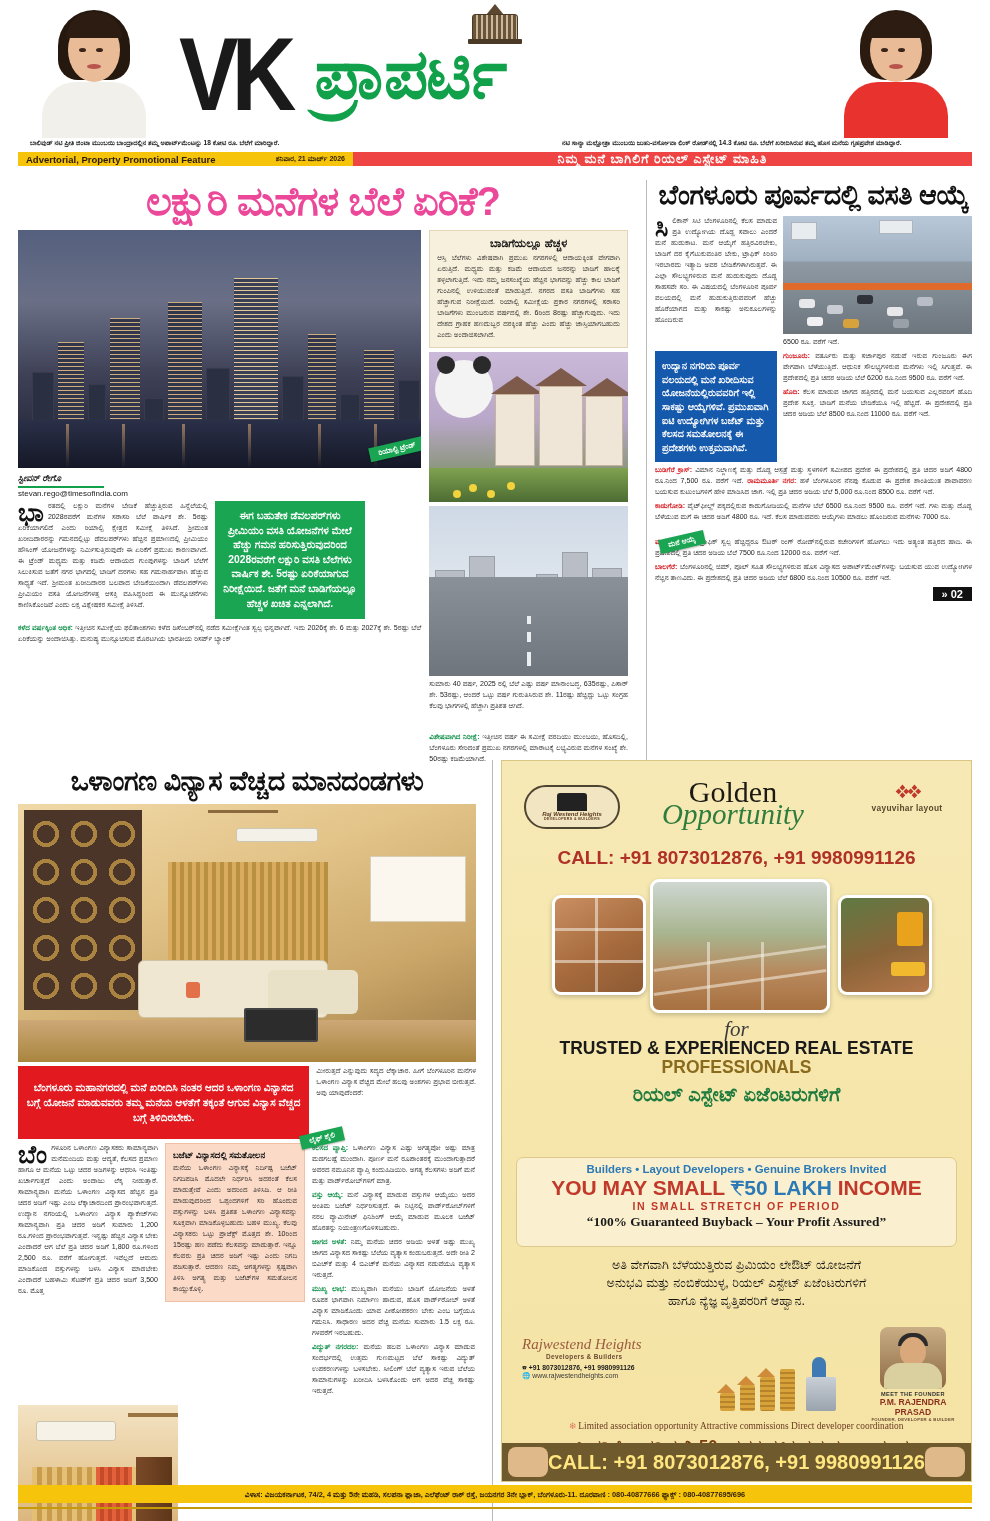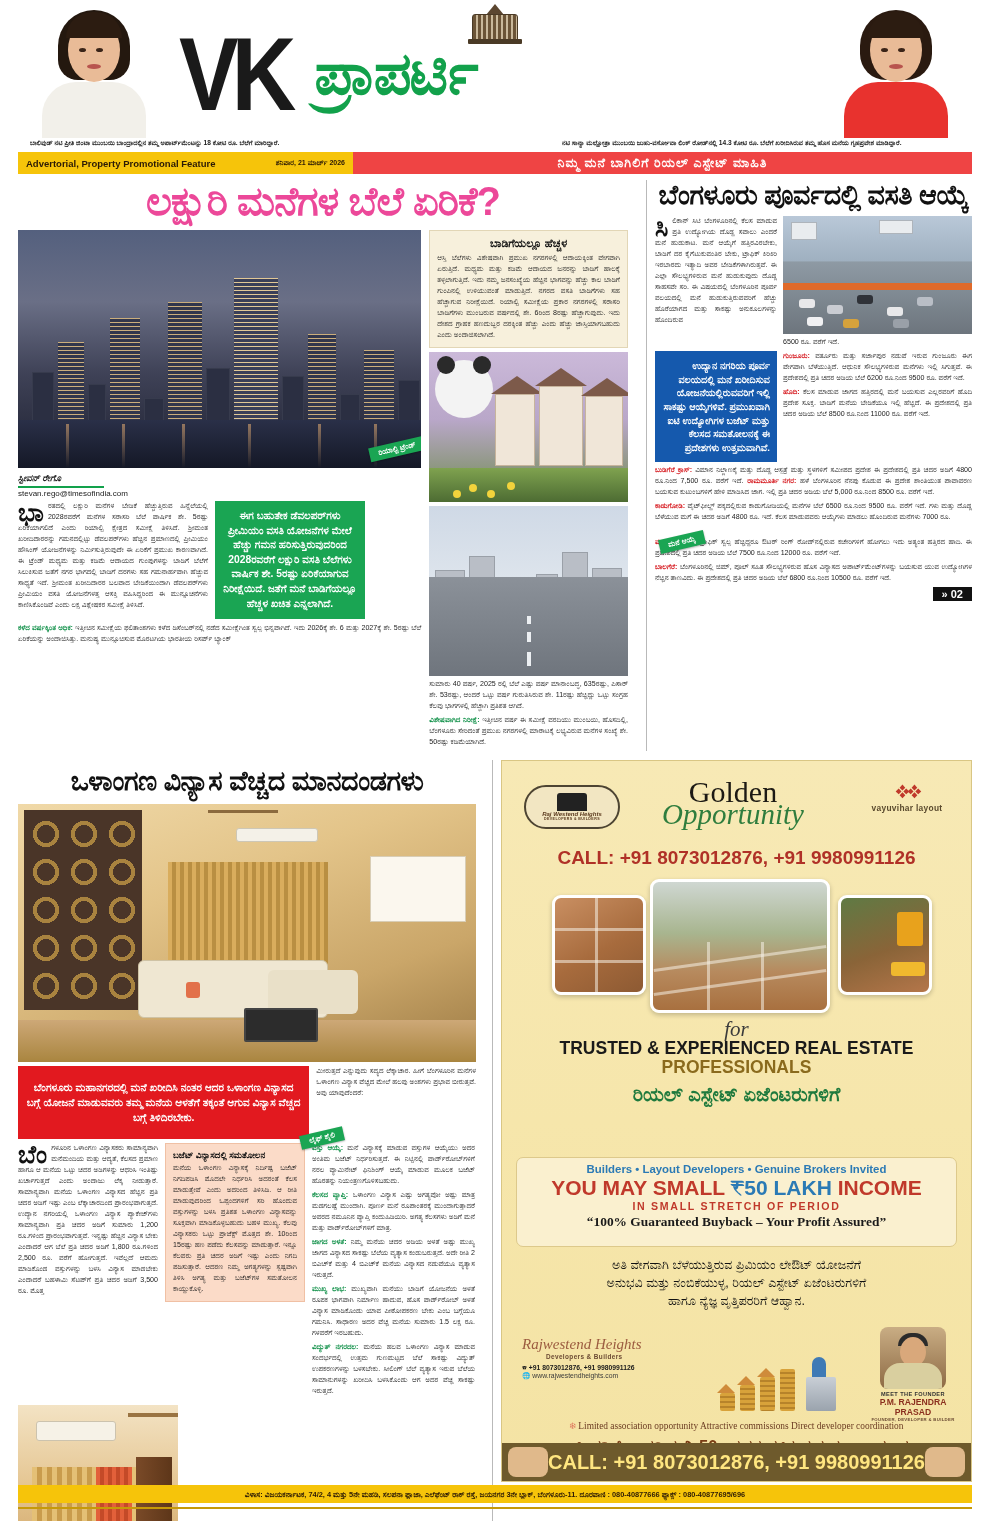--- a/index.html
+++ b/index.html
@@ -24,21 +24,21 @@
     border:1px solid #4a3a26; border-radius:3px 3px 0 0;}
   .crest .base { position:absolute; left:0; top:35px; width:54px; height:5px;
     background:#4a3a26; border-radius:1px;}
 
   .vk-wrap { position:absolute; left:170px; top:14px; width:660px; height:120px;
      display:flex; align-items:center; }
   .vk-mark { font-family:"Liberation Sans", sans-serif; font-weight:700;
      font-size:104px; letter-spacing:-8px; color:#1a1a1a; line-height:1;
      transform:scaleX(0.86); }
   .vk-kan { font-family:"Liberation Sans", sans-serif; font-weight:700;
-     font-size:59px; color:#12a14b; line-height:1; margin-left:16px;
+     font-size:69px; color:#12a14b; line-height:1; margin-left:16px;
      letter-spacing:-2px; }
 
   .celeb { position:absolute; top:10px; width:120px; height:128px; overflow:hidden; }
   .celeb.left { left:34px; }
   .celeb.right { right:34px; }
   .celeb .skin { position:absolute; left:50%; top:8px; transform:translateX(-50%);
     width:52px; height:64px; border-radius:26px/32px; background:#e9bb97; }
   .celeb .hair { position:absolute; left:50%; top:0; transform:translateX(-50%);
     width:72px; height:70px; border-radius:36px 36px 20px 20px; background:#24180f; }
   .celeb .hairfront { position:absolute; left:50%; top:2px; transform:translateX(-50%);
@@ -53,21 +53,21 @@
   .celeb.left .torso { background:#f2f0ea; }
   .celeb.right .torso { background:#e8322e; }
   .celeb.right .hair { background:#2a1a10; border-radius:36px 36px 26px 26px; }
 
   .cap { position:absolute; bottom:2px; font-size:6.6px; color:#1a1a1a;
     line-height:1.5; font-weight:600; }
   .cap.left { left:30px; width:330px; }
   .cap.right { right:8px; width:420px; text-align:left; }
 
   
-  .strip { position:absolute; left:18px; top:152px; width:954px; height:22px;
+  .strip { position:absolute; left:18px; top:152px; width:954px; height:14px;
     display:flex; }
   .strip .yellow { width:335px; background:#f6c40a; display:flex; align-items:center;
     justify-content:space-between; padding:0 8px; }
   .strip .yellow .adv { font-size:9.5px; font-weight:700; color:#2b1a06; }
   .strip .yellow .dt { font-size:7px; font-weight:700; color:#2b1a06; }
   .strip .red { flex:1; background:#ef4444; display:flex; align-items:center;
     justify-content:center; }
   .strip .red span { color:#fff; font-size:12.5px; font-weight:700; letter-spacing:1px; }
 
   
@@ -186,21 +186,21 @@
 
   .kbody { font-size:7.1px; line-height:1.55; color:#1b1b1b; text-align:justify; }
   .kbody p { margin-bottom:3px; }
   .dropcap { float:left; font-size:25px; font-weight:700; line-height:0.82;
      padding:1px 4px 0 0; color:#111; }
 
   .boxhead { font-size:11px; font-weight:700; text-align:center; color:#111; margin-bottom:3px; }
   .cream-box { background:#f7f0dc; border:1px solid #e2d6b6; padding:6px 7px; }
   .green-box { background:#1aa553; color:#fff; text-align:center; padding:8px 7px;
      font-size:10.3px; font-weight:700; line-height:1.42; }
-  .blue-box { background:#1559ad; color:#fff; text-align:right; padding:8px 7px;
+  .blue-box { background:#1559ad; color:#fff; text-align:left; padding:8px 7px;
      font-size:9.6px; font-weight:700; line-height:1.42; }
   .red-box { background:#e2191f; color:#fff; text-align:center; padding:14px 8px;
      font-size:10.4px; font-weight:700; line-height:1.45; }
   .peach-box { background:#fbdbc8; border:1px solid #f0c0a4; padding:6px 7px; }
 
   .subhead-red { color:#d6191f; font-weight:700; }
   .subhead-green { color:#12914a; font-weight:700; }
 
   .badge-diag { position:absolute; background:#1aa553; color:#fff; font-size:7.5px;
     font-weight:700; padding:2px 9px; transform:rotate(-13deg);
@@ -438,21 +438,21 @@
               <div class="blk" style="right:6px;  width:30px; height:60px;"></div>
               <div class="tree" style="left:100px;"></div>
                 <div class="tree" style="right:100px;"></div>
               <div class="road"></div>
               <div class="dash" style="bottom:10px;"></div>
               <div class="dash" style="bottom:34px; height:10px;"></div>
               <div class="dash" style="bottom:52px; height:8px;"></div>
             </div>
 
             <div class="kbody" style="margin-top:3px;">ಸುಮಾರು 40 ವರ್ಷ, 2025 ರಲ್ಲಿ ಬೆಲೆ ಎಷ್ಟು ವರ್ಷ ಮಾನಾಂಬದ್ಧ, 635ರಷ್ಟು, ಪಿಸಾರ್ ಶೇ. 53ರಷ್ಟು, ಆಂದರೆ ಒಟ್ಟು ವರ್ಷ ಗುರುತಿಸಿರುವ ಶೇ. 11ರಷ್ಟು ಹೆಚ್ಚಿದ್ದು ಒಟ್ಟು ಸಂಗ್ರಹ ಕೆಲವು ಭಾಗಗಳಲ್ಲಿ ಹೆಚ್ಚಾಗಿ ಪ್ರತಿಶತ ಆಗಿದೆ.</div>
-            <div class="kbody" style="margin-top:3px;">
+            <div class="kbody" style="margin-top:20px;">
               <p><span class="subhead-green">ವಿಶೇಷವಾಗಿದ ನಿರೀಕ್ಷೆ:</span><span> ಇತ್ತೀಚಿನ ವರ್ಷ ಈ ಸಮೀಕ್ಷೆ ವರದಿಯು ಮುಂಬಯಿ, ಹೊಸದಿಲ್ಲಿ, ಬೆಂಗಳೂರು ಸೇರಿದಂತೆ ಪ್ರಮುಖ ನಗರಗಳಲ್ಲಿ ಮಾರಾಟಕ್ಕೆ ಲಭ್ಯವಿರುವ ಮನೆಗಳ ಸಂಖ್ಯೆ ಶೇ. 50ರಷ್ಟು ಕಡಿಮೆಯಾಗಿದೆ.</span></p>
             </div>
           </div>
         </div>
       </div>
 
       <div class="vline"></div>
 
       <div class="right-block">
         <h1 class="headline2">ಬೆಂಗಳೂರು ಪೂರ್ವದಲ್ಲಿ ವಸತಿ ಆಯ್ಕೆ</h1>
@@ -541,22 +541,22 @@
           </div>
 
           <div style="width:140px;">
             <div class="peach-box">
               <div style="font-size:8.6px;font-weight:700;color:#111;margin-bottom:2px;">ಬಜೆಟ್ ವಿನ್ಯಾಸದಲ್ಲಿ ಸಮತೋಲನ</div>
               <div class="kbody">ಮನೆಯ ಒಳಾಂಗಣ ವಿನ್ಯಾಸಕ್ಕೆ ನಿರ್ದಿಷ್ಟ ಬಜೆಟ್ ನಿಗದಿಪಡಿಸಿ ಮೊದಲೇ ನಿರ್ಧರಿಸಿ ಅದರಂತೆ ಕೆಲಸ ಮಾಡುತ್ತೇವೆ ಎಂದು ಅದರಿಂದ ತಿಳಿಸಿಡಿ. ಆ ರೀತಿ ಮಾಡುವುದರಿಂದ ಒಪ್ಪಂದಗಳಿಗೆ ಸರಿ ಹೊಂದುವ ವಸ್ತುಗಳನ್ನು ಬಳಸಿ ಪ್ರತಿಶತ ಒಳಾಂಗಣ ವಿನ್ಯಾಸವನ್ನು ಸೂಕ್ತವಾಗಿ ಮಾಡಿಕೊಳ್ಳಬಹುದು ಬಹಳ ಮುಖ್ಯ. ಕೆಲವು ವಿನ್ಯಾಸಕರು ಒಟ್ಟು ಪ್ರಾಜೆಕ್ಟ್ ಮೊತ್ತದ ಶೇ. 10ರಿಂದ 15ರಷ್ಟು ಹಣ ಪಡೆದು ಕೆಲಸವನ್ನು ಮಾಡುತ್ತಾರೆ. ಇನ್ನೂ ಕೆಲವರು ಪ್ರತಿ ಚದರ ಅಡಿಗೆ ಇಷ್ಟು ಎಂದು ನಿಗದಿ ಪಡಿಸುತ್ತಾರೆ. ಆದರಣ ನಿಮ್ಮ ಅಗತ್ಯಗಳನ್ನು ಸ್ಪಷ್ಟವಾಗಿ ತಿಳಿಸಿ ಅಗತ್ಯ ಮತ್ತು ಬಜೆಟ್‌ಗಳ ಸಮತೋಲನ ಕಾಯ್ದುಕೊಳ್ಳಿ.</div>
             </div>
           </div>
 
           <div style="width:163px;" class="kbody">
+            <p><span class="subhead-green">ಕೆಲಸದ ವ್ಯಾಪ್ತಿ:</span><span> ಒಳಾಂಗಣ ವಿನ್ಯಾಸ ಎಷ್ಟು ಅಗತ್ಯವೋ ಅಷ್ಟು ಮಾತ್ರ ಮಡಗಲಷ್ಟೆ ಮುಂದಾಗಿ. ಪೂರ್ಣ ಮನೆ ರೂಪಾಂತರಕ್ಕೆ ಮುಂದಾಗುತ್ತಾದರೆ ಅವರದ ನಮೂನಿನ ವ್ಯಾಪ್ತಿ ಕಂದುಹಿಡಿಯಿರಿ. ಅಗತ್ಯ ಕೆಲಸಗಳು ಅಡಿಗೆ ಮನೆ ಮತ್ತು ವಾರ್ಡ್‌ರೋಬ್‌ಗಳಿಗೆ ಮಾತ್ರ.</span></p>
             <p><span class="subhead-green">ವಸ್ತು ಆಯ್ಕೆ:</span><span> ಮನೆ ವಿನ್ಯಾಸಕ್ಕೆ ಮಾಡುವ ವಸ್ತುಗಳ ಆಯ್ಕೆಯು ಅದರ ಅಂತಿಮ ಬಜೆಟ್ ನಿರ್ಧರಿಸುತ್ತದೆ. ಈ ನಿಟ್ಟಿನಲ್ಲಿ ವಾರ್ಡ್‌ರೋಬ್‌ಗಳಿಗೆ ನರಲ ವ್ಯಾಮಿನೇಟ್ ಫಿನಿಶಿಂಗ್ ಆಯ್ಕೆ ಮಾಡುವ ಮೂಲಕ ಬಜೆಟ್ ಹೊರತನ್ನು ನಿಯಂತ್ರಣಗೊಳಿಸಬಹುದು.</span></p>
-            <p><span class="subhead-green">ಕೆಲಸದ ವ್ಯಾಪ್ತಿ:</span><span> ಒಳಾಂಗಣ ವಿನ್ಯಾಸ ಎಷ್ಟು ಅಗತ್ಯವೋ ಅಷ್ಟು ಮಾತ್ರ ಮಡಗಲಷ್ಟೆ ಮುಂದಾಗಿ. ಪೂರ್ಣ ಮನೆ ರೂಪಾಂತರಕ್ಕೆ ಮುಂದಾಗುತ್ತಾದರೆ ಅವರದ ನಮೂನಿನ ವ್ಯಾಪ್ತಿ ಕಂದುಹಿಡಿಯಿರಿ. ಅಗತ್ಯ ಕೆಲಸಗಳು ಅಡಿಗೆ ಮನೆ ಮತ್ತು ವಾರ್ಡ್‌ರೋಬ್‌ಗಳಿಗೆ ಮಾತ್ರ.</span></p>
             <p><span class="subhead-green">ಜಾಗದ ಅಳತೆ:</span><span> ನಿಮ್ಮ ಮನೆಯ ಚದರ ಅಡಿಯ ಅಳತೆ ಅಷ್ಟು ಮುಖ್ಯ ಜಾಗದ ವಿನ್ಯಾಸದ ಸಾಕಷ್ಟು ಬೆಲೆಯ ವ್ಯತ್ಯಾಸ ಕಂಡುಬರುತ್ತದೆ. ಅದೇ ರೀತಿ 2 ಬಿಎಚ್‌ಕೆ ಮತ್ತು 4 ಬಿಎಚ್‌ಕೆ ಮನೆಯ ವಿನ್ಯಾಸದ ನಡುವೆಯೂ ವ್ಯತ್ಯಾಸ ಇರುತ್ತದೆ.</span></p>
             <p><span class="subhead-green">ಮುಖ್ಯ ಲಾಭ:</span><span> ಮುಖ್ಯವಾಗಿ ಮನೆಯು ಬಾಡಿಗೆ ಯೋಜನೆಯ ಅಳತೆ ರೂಪಕ ಭಾಗವಾಗಿ ನಿರ್ಮಾಣ ಹಾದುವ, ಹೊಸ ವಾರ್ಡ್‌ರೋಬ್ ಅಳತೆ ವಿನ್ಯಾಸ ಮಾಡಿಕೊಂಡು ಯಾವ ಪೀಠೋಪಕರಣ ಬೇಕು ಎಂಬ ಬಗ್ಗೆಯೂ ಗಮನಿಸಿ. ಸಾಧಾರಣ ಅದರ ವೆಚ್ಚ ಮನೆಯ ಸುಮಾರು 1.5 ಲಕ್ಷ ರೂ. ಗಳವರೆಗೆ ಇರಬಹುದು.</span></p>
             <p><span class="subhead-green">ವಿದ್ಯುತ್ ನಗರದಲ:</span><span> ಮನೆಯ ಹಲವ ಒಳಾಂಗಣ ವಿನ್ಯಾಸ ಮಾಡುವ ಸಂದರ್ಭದಲ್ಲಿ ಉತ್ತಮ ಗುಣಮಟ್ಟದ ಬೆಲೆ ಸಾಕಷ್ಟು ವಿದ್ಯುತ್ ಉಪಕರಣಗಳನ್ನು ಬಳಸಬೇಕು. ಸೀಲಿಂಗ್ ಬೆಲೆ ವ್ಯತ್ಯಾಸ ಇರುವ ಬೆಲೆಯ ಸಾಮಾನುಗಳನ್ನು ಖರೀದಿಸಿ ಬಳಸಿಕೊಂಡು ಆಗ ಅದರ ವೆಚ್ಚ ಸಾಕಷ್ಟು ಇರುತ್ತದೆ.</span></p>
           </div>
 
           <div class="badge-diag" style="left:282px; top:-12px;">ಲೈಫ್ ಶೈಲಿ</div>
         </div>
 
         <div class="photo bedroom" style="width:160px; margin-top:5px;">
           <div class="ac2"></div>

